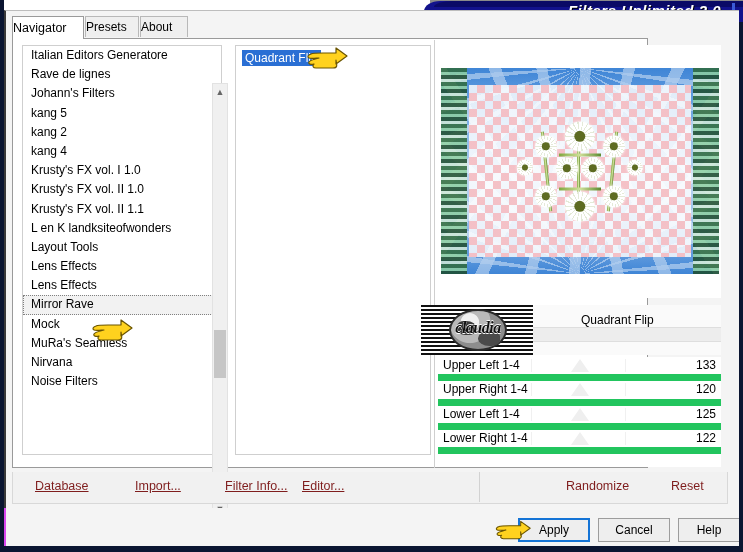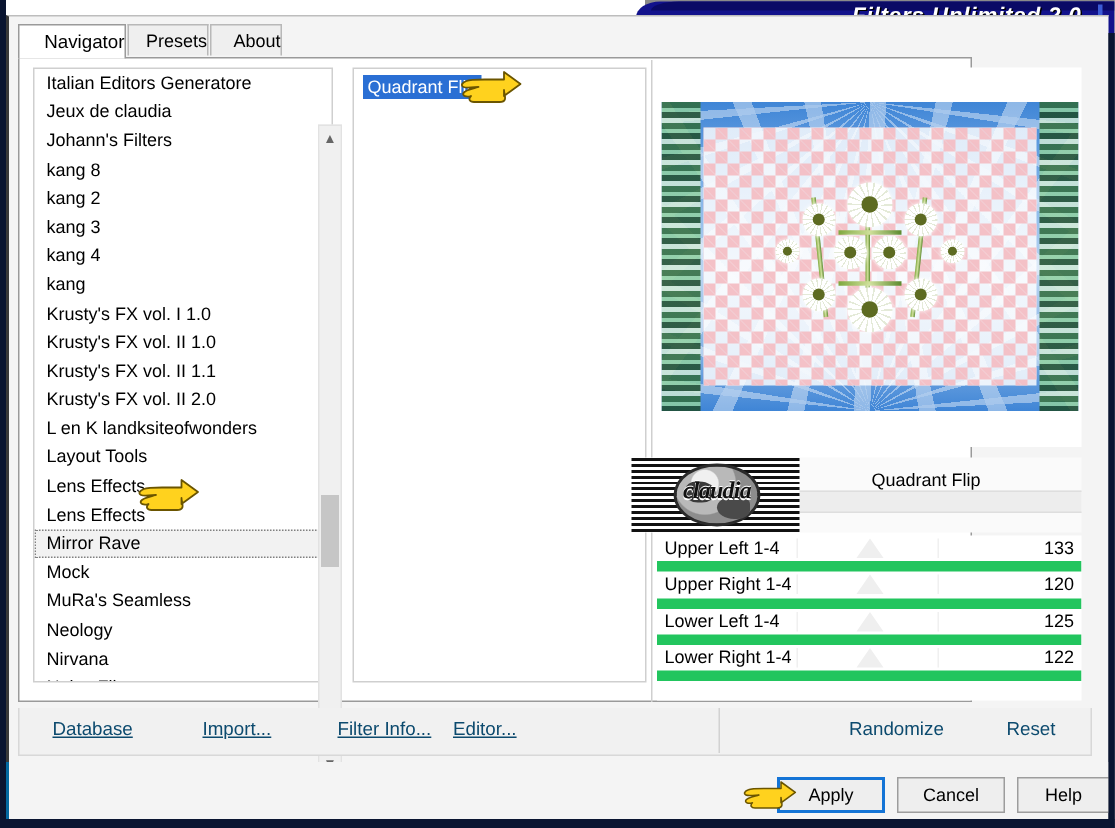--- a/index.html
+++ b/index.html
@@ -61,21 +61,21 @@
   .tabstrip{
     position:absolute;left:12px;top:16px;width:716px;height:22px;
   }
   .tab{
     position:absolute;top:0;height:21px;
     background:#efefef;
     border:1px solid #b8b8b8;
     border-bottom:none;
     box-sizing:border-box;
     font-size:12px;color:#000;
-    display:flex;align-items:center;justify-content:flex-end;
+    display:flex;align-items:center;justify-content:flex-start;
     cursor:default;
   }
   .tab.active{
     background:#ffffff;border-color:#9a9a9a;height:23px;top:0;z-index:3;
     font-size:12.5px;
   }
   .tab1{left:0;width:72px;}
   .tab2{left:73px;width:54px;}
   .tab3{left:128px;width:48px;}
   
@@ -271,31 +271,31 @@
   
   .linksrow{
     position:absolute;left:12px;top:472px;width:716px;height:32px;
     background:#f1f1f1;
     border:1px solid #d8d8d8;
     border-top:none;
     box-sizing:border-box;
   }
   .lnk{
     position:absolute;top:7px;
-    font-size:12.5px;color:#0c4a6e;cursor:pointer;white-space:nowrap;
+    font-size:12.5px;color:#7f1d1d;cursor:pointer;white-space:nowrap;
   }
   .lnk u{text-decoration:underline;}
   .links-sep{
     position:absolute;left:466px;top:0;width:1px;height:30px;background:#d2d2d2;
   }
   
   .statusbar{
     position:absolute;left:4px;top:508px;width:735px;height:40px;
     background:#f4f4f4;
-    border-left:2px solid #0369a1;
+    border-left:2px solid #d946ef;
     box-sizing:border-box;
   }
   .status-text{
     position:absolute;left:14px;top:12px;
     font-size:11.5px;color:#000;line-height:13px;
     white-space:pre;
   }
   .st-line{display:block;}
   .st-key{display:inline-block;width:56px;}
   .btn{
@@ -359,39 +359,35 @@
     </div>
     <div class="tab tab3">
       <span>About</span>
     </div>
   </div>
 
   <div class="panel">
 
     <div class="listbox" id="navigator-list">
         <div class="list-item">Italian Editors Generatore</div>
-        <div class="list-item">Jeux de claudia</div>
+        <div class="list-item">Rave de lignes</div>
         <div class="list-item">Johann's Filters</div>
-        <div class="list-item">kang 8</div>
+        <div class="list-item">kang 5</div>
         <div class="list-item">kang 2</div>
-        <div class="list-item">kang 3</div>
         <div class="list-item">kang 4</div>
-        <div class="list-item">kang</div>
         <div class="list-item">Krusty's FX vol. I 1.0</div>
         <div class="list-item">Krusty's FX vol. II 1.0</div>
         <div class="list-item">Krusty's FX vol. II 1.1</div>
-        <div class="list-item">Krusty's FX vol. II 2.0</div>
         <div class="list-item">L en K landksiteofwonders</div>
         <div class="list-item">Layout Tools</div>
         <div class="list-item">Lens Effects</div>
         <div class="list-item">Lens Effects</div>
         <div class="list-item selected">Mirror Rave</div>
         <div class="list-item">Mock</div>
         <div class="list-item">MuRa's Seamless</div>
-        <div class="list-item">Neology</div>
         <div class="list-item">Nirvana</div>
         <div class="list-item">Noise Filters</div>
       </div>
 
     <div class="vscroll">
       <div class="arrow up">▲</div>
       <div class="thumb"></div>
       <div class="arrow down">▼</div>
     </div>
 

